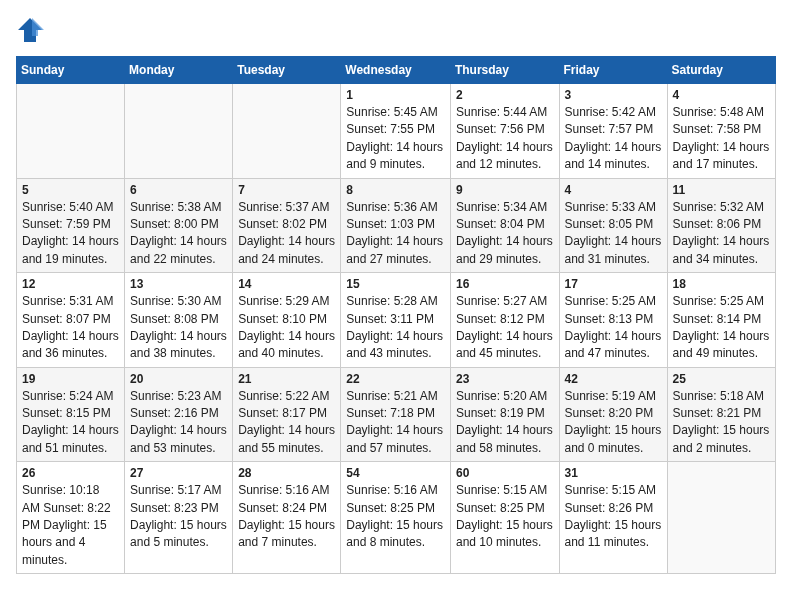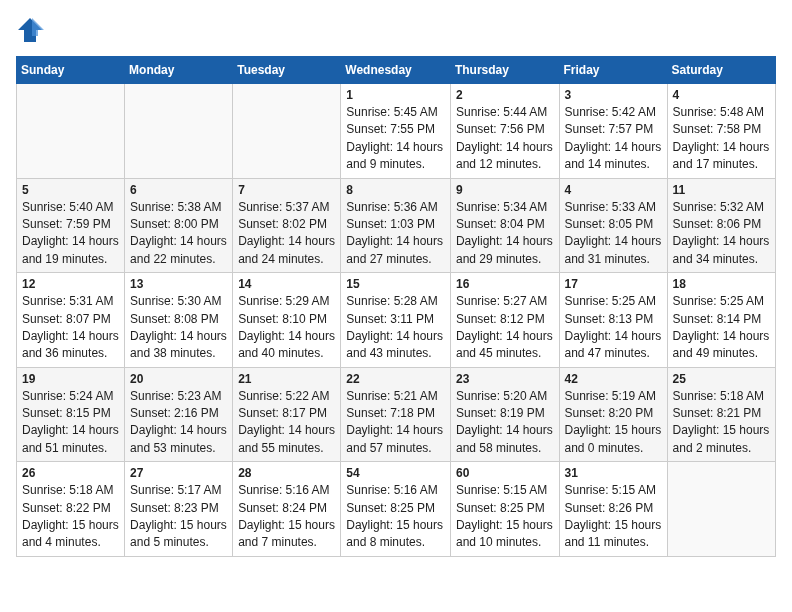--- a/index.html
+++ b/index.html
@@ -301,21 +301,21 @@
           <div class="day-num">25</div>
           <div class="day-info">Sunrise: 5:18 AM
 Sunset: 8:21 PM
 Daylight: 15 hours
 and 2 minutes.</div>
         </td>
       </tr>
       <tr>
         <td>
           <div class="day-num">26</div>
-          <div class="day-info">Sunrise: 5:18 AM
+          <div class="day-info">Sunrise: 10:18 AM
 Sunset: 8:22 PM
 Daylight: 15 hours
 and 4 minutes.</div>
         </td>
         <td>
           <div class="day-num">27</div>
           <div class="day-info">Sunrise: 5:17 AM
 Sunset: 8:23 PM
 Daylight: 15 hours
 and 5 minutes.</div>

